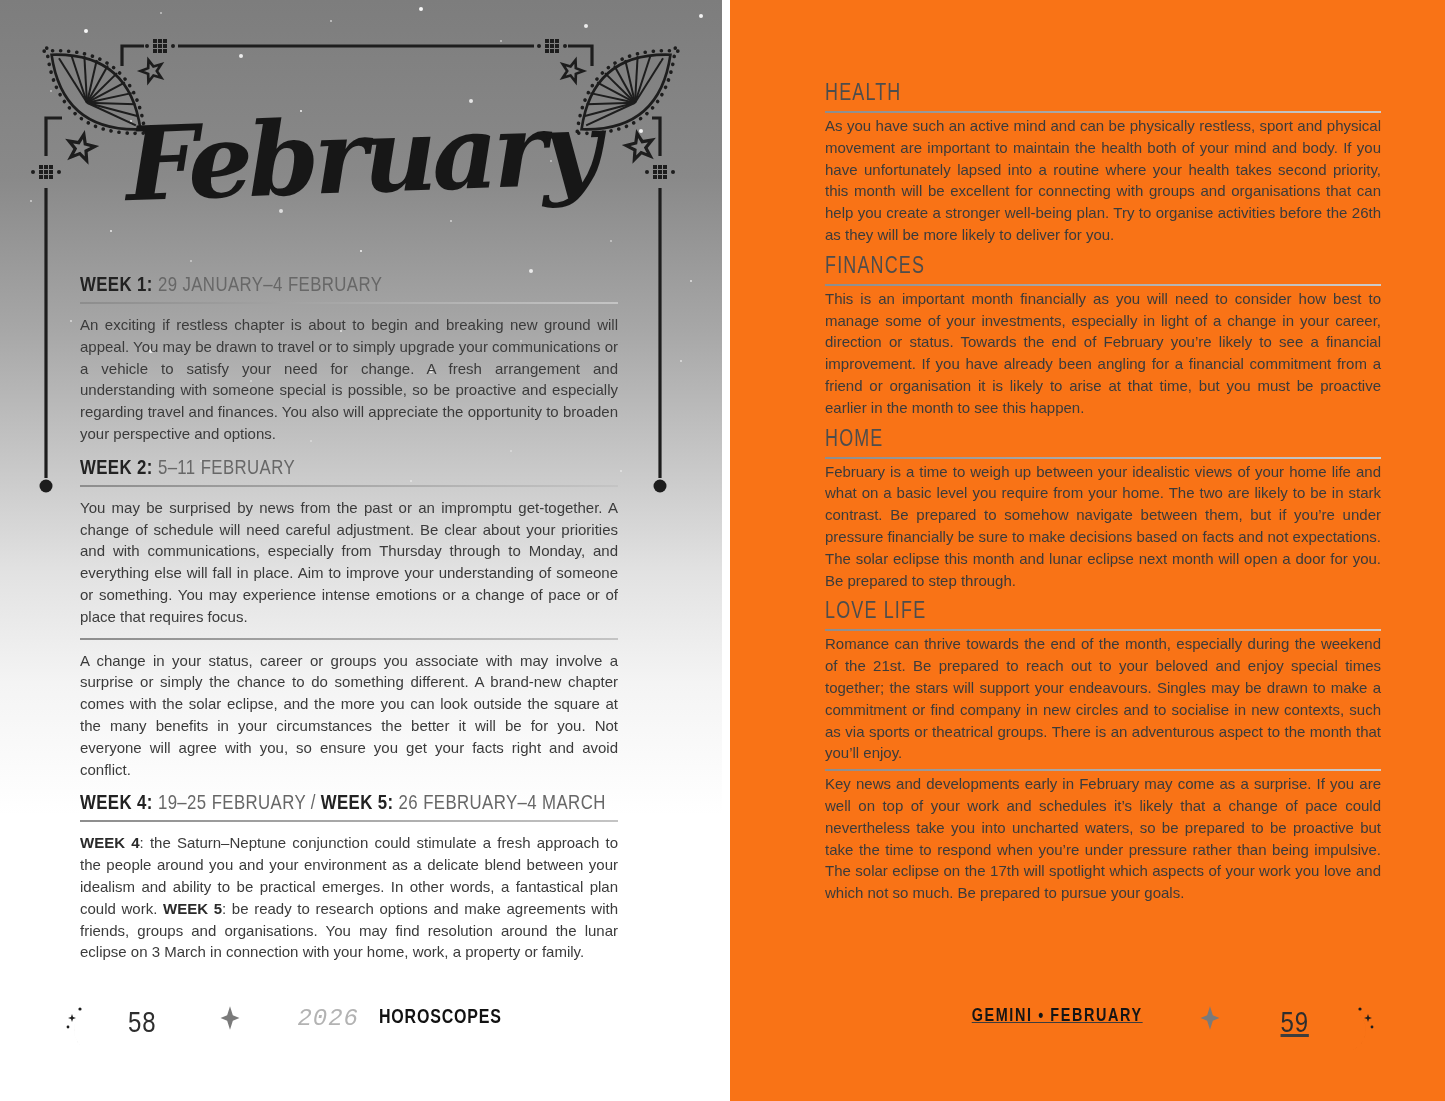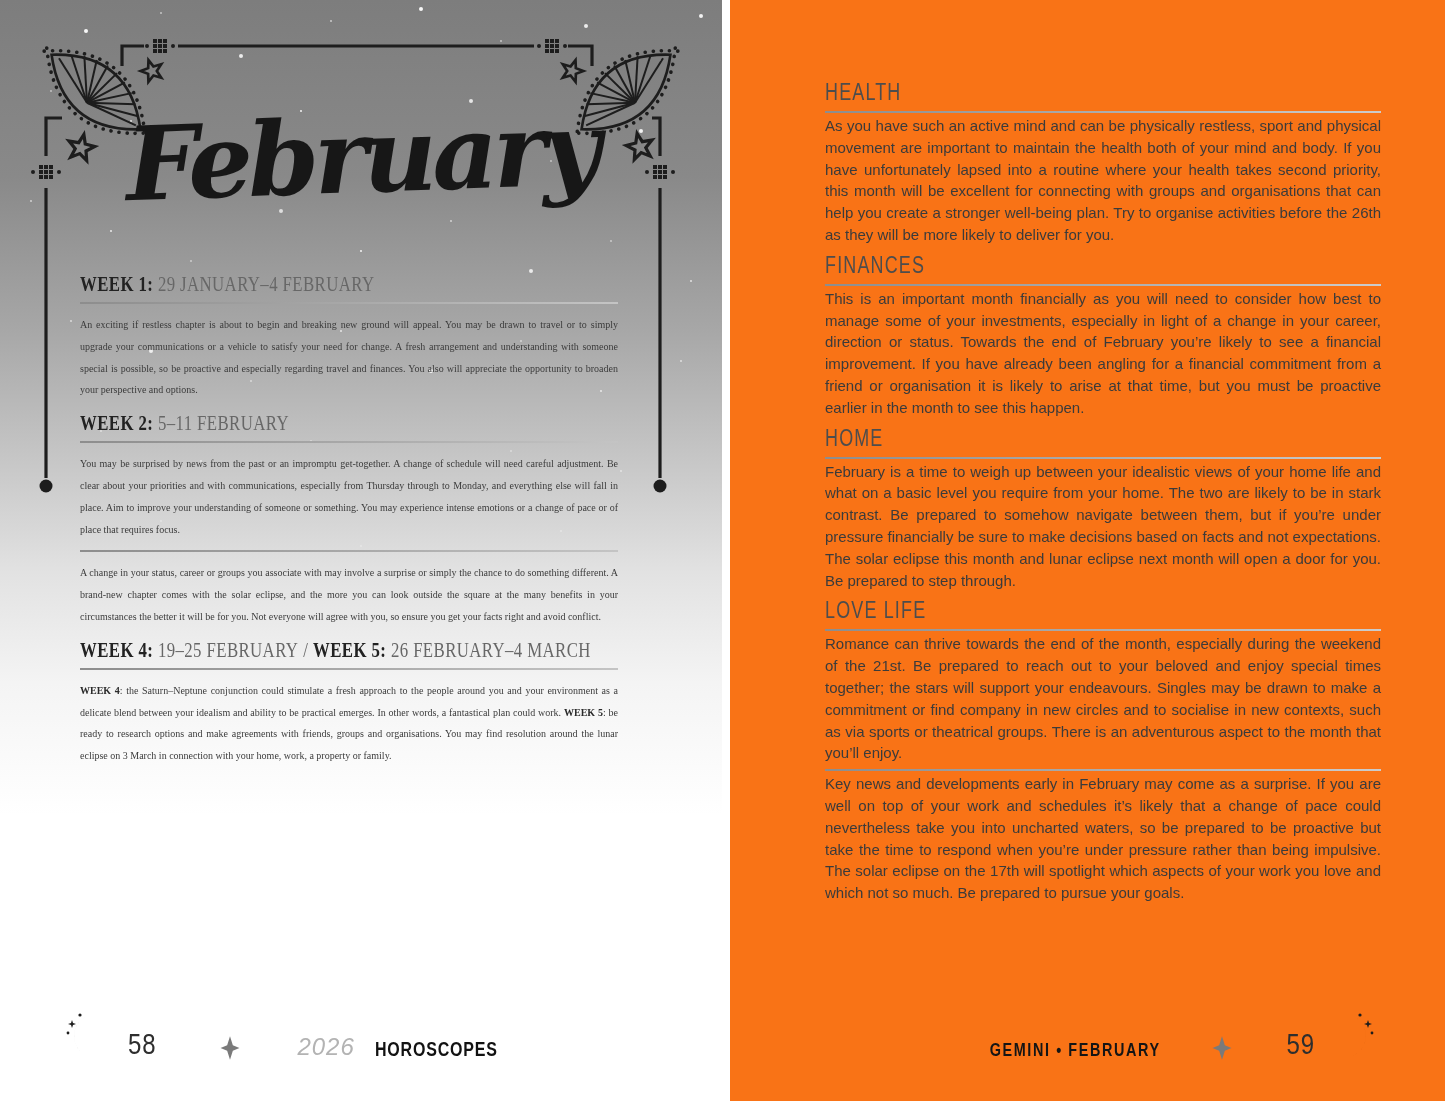--- a/index.html
+++ b/index.html
@@ -43,41 +43,41 @@
      font-family:"DejaVu Serif",serif;font-style:italic;font-weight:700;font-size:102px;
      letter-spacing:-5px;color:#171717;transform:rotate(-2deg);}
 
   .condense{display:inline-block;white-space:nowrap;transform:scaleX(.8);transform-origin:0 50%;}
   .o-right{transform-origin:100% 50%;}
   .o-center{transform-origin:50% 50%;}
 
   .left-content{position:absolute;top:272px;left:80px;width:552px;}
   .right-content{position:absolute;top:78px;left:95px;width:556px;}
 
-  .week-section{margin:0 14px 10px 0;font-family:Liberation Serif, serif;}
+  .week-section{margin:0 14px 10px 0;}
   .week-heading{margin:0;font-size:21px;line-height:24px;letter-spacing:.5px;}
   .wk-label{font-weight:700;color:#222222;}
   .wk-date,.wk-sep{font-weight:400;color:#676767;}
   .wk-sep{padding:0 6px;}
   .rule-left{height:2px;margin-top:6px;background:linear-gradient(90deg,#8d8d8d,#c4c4c4);}
-  .week-body{margin:10px 0 0 0;font-size:10px;line-height:21.8px;text-align:justify;color:#3b3b3b;}
+  .week-body{margin:10px 0 0 0;font-size:15px;line-height:21.8px;text-align:justify;color:#3b3b3b;}
   .week-body b{color:#2a2a2a;}
 
   .rp-section{margin:0 0 5px 0;}
   .rp-heading{margin:0;font-size:23px;line-height:28px;font-weight:400;letter-spacing:1.5px;color:#4d4d4d;}
   .rp-heading .condense{transform:scaleX(.78);}
   .rule-right{height:2px;margin-top:5px;background:linear-gradient(90deg,#8d8d8d,#cccccc);}
   .rp-body{margin:2px 0 0 0;font-size:15px;line-height:21.8px;text-align:justify;color:#3b3b3b;}
 
-  .footer{position:absolute;top:1005px;height:56px;display:flex;align-items:flex-end;}
+  .footer{position:absolute;top:1005px;height:56px;display:flex;align-items:flex-start;}
   .footer-left{left:62px;width:560px;gap:14px;}
-  .footer-right{left:0;right:75px;width:648px;left:auto;justify-content:flex-end;gap:8px;}
+  .footer-right{left:0;right:75px;width:648px;left:auto;justify-content:flex-end;gap:14px;text-decoration:underline;}
   .page-num{font-size:30px;color:#2e2e2e;letter-spacing:1px;}
   .gap-star{margin:0 42px;display:flex;align-items:center;}
-  .year{font-family:Liberation Sans, sans-serif;font-style:italic;font-size:24px;color:#b3b3b3;letter-spacing:1px;margin-right:6px;}
+  .year{font-family:Liberation Mono, monospace;font-style:italic;font-size:24px;color:#b3b3b3;letter-spacing:1px;margin-right:6px;}
   .book-title{font-size:20px;font-weight:700;color:#121212;letter-spacing:1px;}
   .breadcrumb{font-size:18px;font-weight:700;color:#151515;letter-spacing:2px;}
   .moon-wrap{display:flex;align-items:center;}
 </style>
 </head>
 <body>
 
 <div class="spread">
 
   <section class="page page-left">

